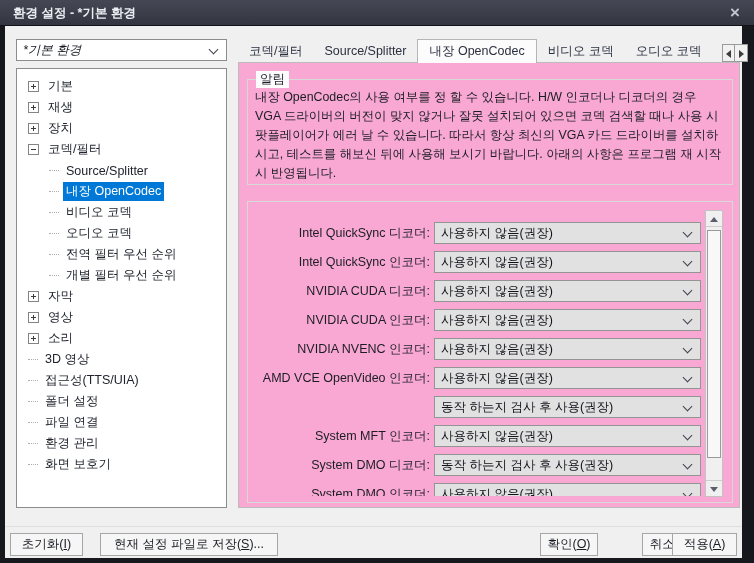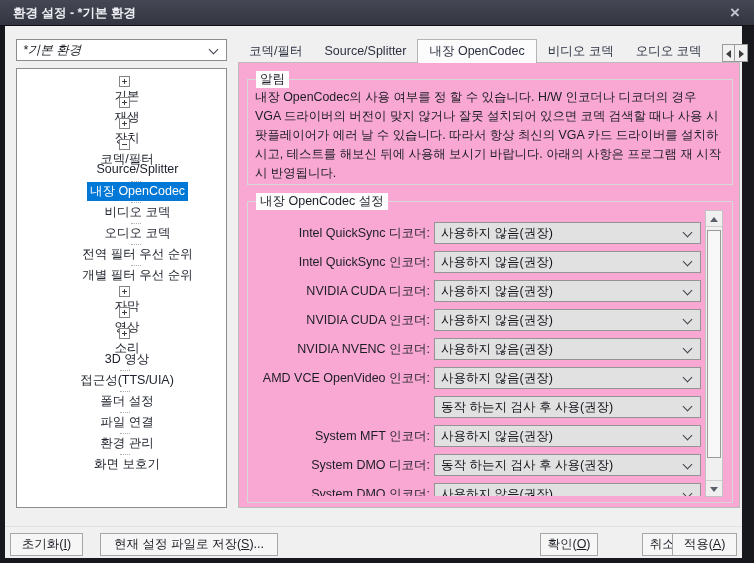--- a/index.html
+++ b/index.html
@@ -21,21 +21,21 @@
   
   .profile-combo { position:absolute; left:11px; top:13px; width:211px; height:22px;
                    background:#ffffff; border:1px solid #8c8c8c; }
   .profile-combo .cval { position:absolute; left:6px; top:0; line-height:20px; font-size:12.5px; color:#16181f;font-style:italic; }
   .chev { position:absolute; right:9px; top:6px; width:7px; height:7px;
           border-right:1.5px solid #3e424d; border-bottom:1.5px solid #3e424d; transform:rotate(45deg); }
 
   
   .tree { position:absolute; left:11px; top:42px; width:211px; height:440px;
           background:#ffffff; border:1px solid #8c8c8c; padding-top:7px; overflow:hidden; }
-  .tree-item { display:flex; align-items:center; height:21px; font-size:12.5px; color:#20242e; white-space:nowrap;flex-direction:column; }
+  .tree-item { display:flex; align-items:center; height:21px; font-size:12.5px; color:#20242e; white-space:nowrap; }
   .tree-item.lvl0 { padding-left:11px; }
   .tree-item.lvl1 { padding-left:32px; }
   .tree-item.lvl1::before, .tree-item.leaf0::before {
       content:""; display:inline-block; width:10px; height:0; border-top:1px dotted #aeaeae; margin-right:4px; }
   .expander { width:11px; height:11px; border:1px solid #848484; background:#fff; position:relative; margin-right:6px; flex:none; }
   .expander::before { content:""; position:absolute; left:2px; right:2px; top:4px; height:1px; background:#3c3c3c; }
   .expander.plus::after { content:""; position:absolute; top:2px; bottom:2px; left:4px; width:1px; background:#3c3c3c; }
   .tlabel { padding:1px 3px; }
   .tlabel.selected { background:#0078d7; color:#ffffff; }
 
@@ -195,21 +195,20 @@
     </div>
 
     <div class="pane">
 
       <div class="groupbox notice-group">
         <span class="legend">알림</span>
         <div class="notice-text">내장 OpenCodec의 사용 여부를 정 할 수 있습니다. H/W 인코더나 디코더의 경우 VGA 드라이버의 버전이 맞지 않거나 잘못 설치되어 있으면 코덱 검색할 때나 사용 시 팟플레이어가 에러 날 수 있습니다. 따라서 항상 최신의 VGA 카드 드라이버를 설치하시고, 테스트를 해보신 뒤에 사용해 보시기 바랍니다. 아래의 사항은 프로그램 재 시작 시 반영됩니다.</div>
       </div>
 
       <div class="groupbox codec-group">
-        <span class="legend">내장 OpenCodec 설정</span>
         <div class="codec-viewport">
             <div class="crow" style="top: 12px;">
               <span class="clabel">Intel QuickSync 디코더:</span>
               <div class="combo">
                 <span class="cval">사용하지 않음(권장)</span>
                 <span class="chev"></span>
               </div>
             </div>
             <div class="crow" style="top: 41px;">
               <span class="clabel">Intel QuickSync 인코더:</span>

